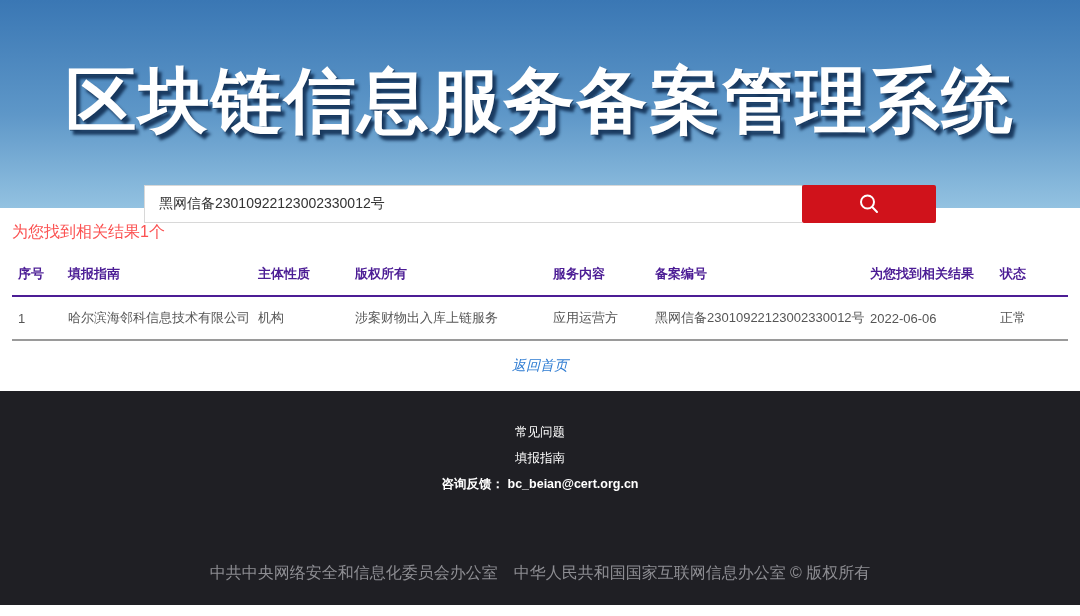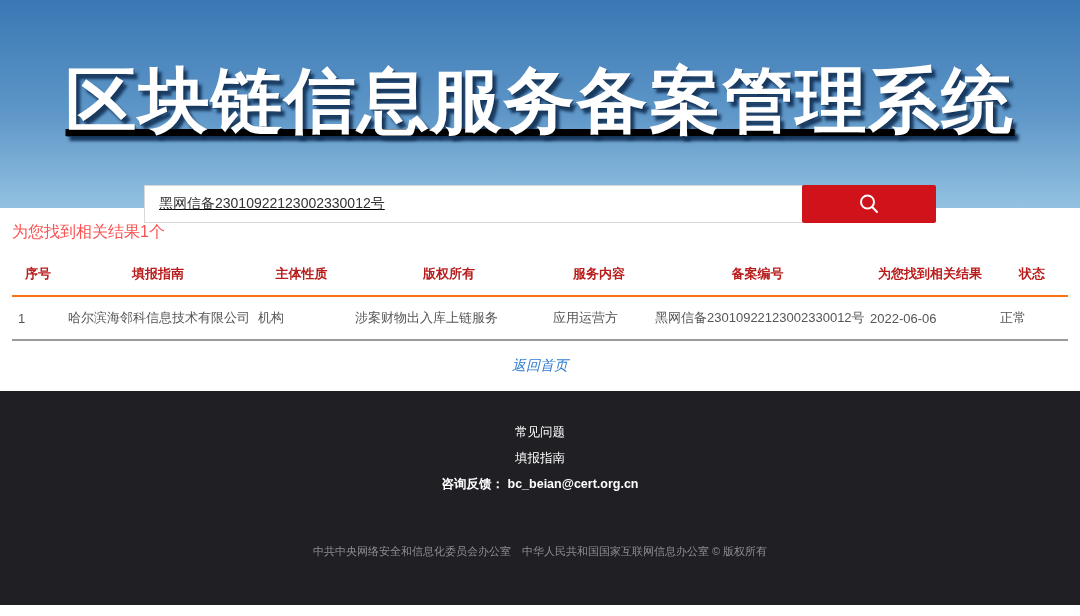--- a/index.html
+++ b/index.html
@@ -7,21 +7,20 @@
   body {
     font-family: "Liberation Sans", "DejaVu Sans", sans-serif;
     background: #ffffff;
   }
 
   
   .hero {
     height: 208px;
     background: linear-gradient(180deg, #3a77b4 0%, #5e97c8 55%, #93c2e1 100%);
     text-align: center;
-    text-decoration: underline;
   }
   .hero h1 {
     padding-top: 64px;
     font-size: 71px;
     line-height: 1.05;
     font-weight: bold;
     color: #ffffff;
     letter-spacing: 2px;
     text-shadow: 4px 5px 3px rgba(18, 48, 84, 0.9), 1px 1px 0 rgba(18, 48, 84, 0.6);
     white-space: nowrap;
@@ -62,25 +61,25 @@
     color: #fb5151;
     padding: 14px 0 12px;
   }
   table.results-table {
     width: 100%;
     border-collapse: collapse;
     font-size: 13px;
     table-layout: fixed;
   }
   .results-table th {
-    text-align: center;
+    text-align: left;
     font-weight: bold;
-    color: #b91c1c;
+    color: #4c1d95;
     padding: 10px 4px 12px 6px;
-    border-bottom: 2px solid #f97316;
+    border-bottom: 2px solid #4c1d95;
     white-space: nowrap;
   }
   .results-table td {
     text-align: left;
     color: #555555;
     padding: 12px 4px 12px 6px;
     border-bottom: 2px solid #9a9a9a;
     white-space: nowrap;
     overflow: hidden;
   }
@@ -110,23 +109,23 @@
     cursor: pointer;
   }
   .feedback {
     color: #ffffff;
     font-size: 12.5px;
     font-weight: bold;
     margin-top: 1px;
   }
   .feedback a { color: #ffffff; text-decoration: none; }
   .copyright {
-    margin-top: 51px;
+    margin-top: 70px;
     color: #8e8e93;
-    font-size: 11px;
+    font-size: 16px;
   }
 </style>
 </head>
 <body>
 
 <div class="hero">
   <h1>区块链信息服务备案管理系统</h1>
   <div class="search-row">
     <input class="search-input" type="text" value="黑网信备23010922123002330012号" style="">
     <button class="search-btn">

